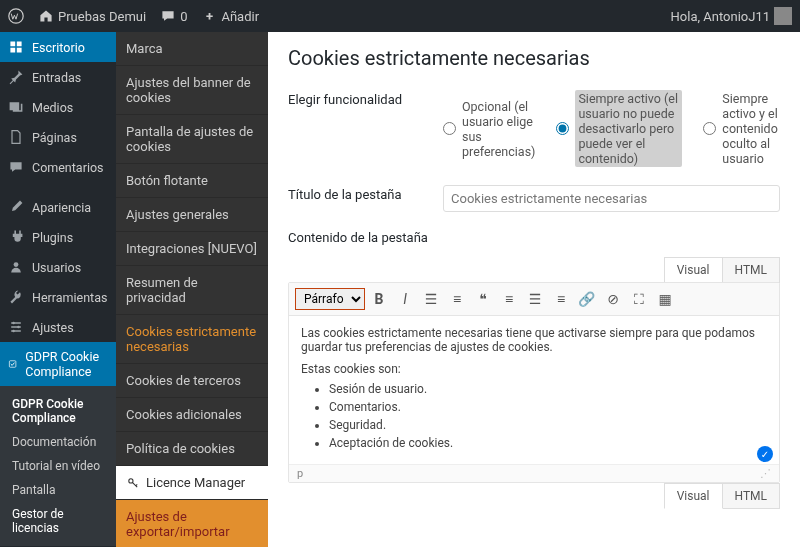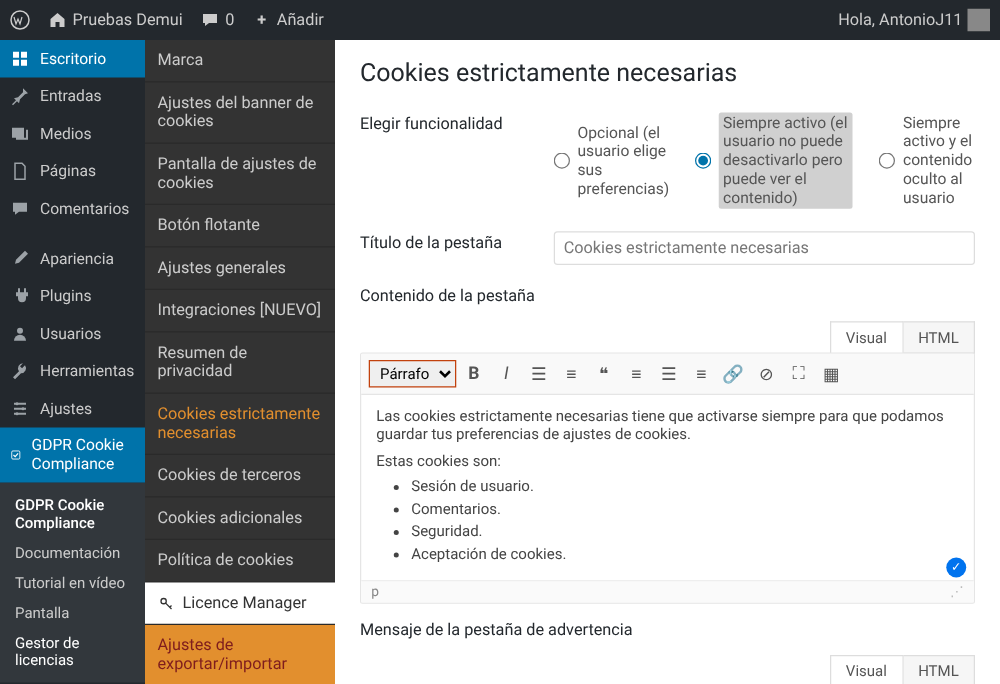--- a/index.html
+++ b/index.html
@@ -284,20 +284,19 @@
             <li>Aceptación de cookies.</li>
           </ul>
       </div>
       <span class="check-badge">✓</span>
       <div class="ed-foot">
           <span>p</span>
           <span style="color:#bbb">⋰</span>
         </div>
     </div>
 
-    <div class="section-hdr">Mensaje de la pestaña de advertencia</div>
     <div class="ed-tabs">
       <div class="ed-tab active">Visual</div>
       <div class="ed-tab">HTML</div>
     </div>
 
   </div>
 </div>
 
 </body></html>

